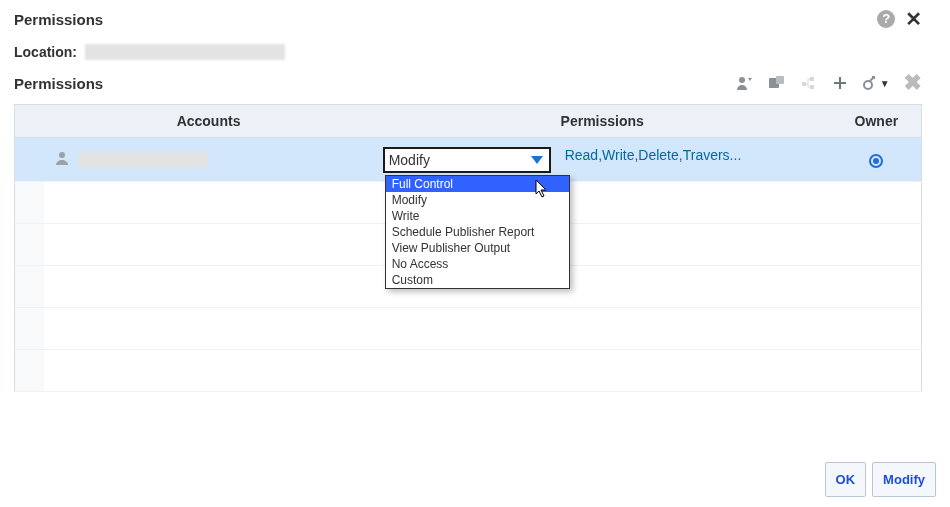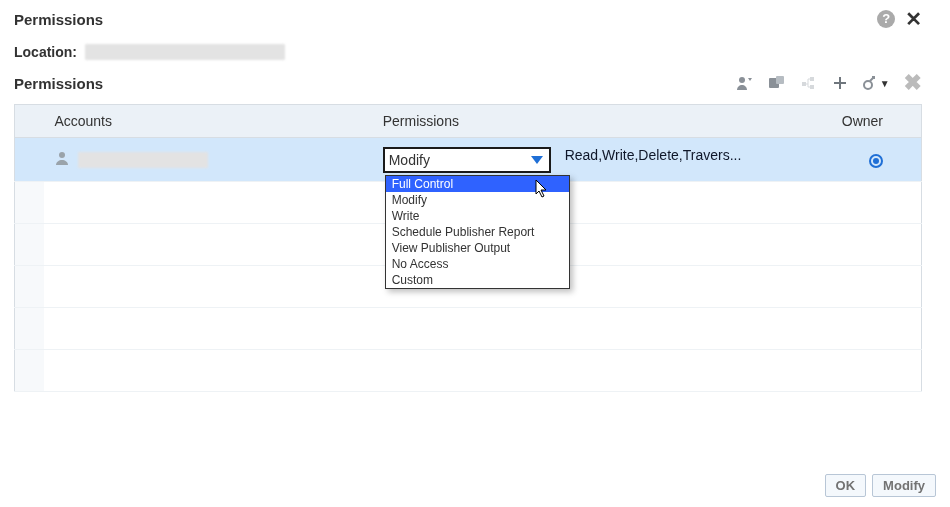--- a/index.html
+++ b/index.html
@@ -72,22 +72,22 @@
   .toolbar .big-x { font-size: 22px; font-weight: bold; color:#bbb; cursor:pointer; }
   .toolbar svg { display:block; }
 
   .grid {
     border: 1px solid #d7dde3;
     margin-top: 8px;
     width: 100%;
     border-collapse: collapse;
   }
   .grid th {
-    text-align: left;
-    font-weight: normal;
+    text-align: center;
+    font-weight: bold;
     background: #ebf1f7;
     padding: 8px 10px;
     border-bottom: 1px solid #d7dde3;
     font-size: 14px;
   }
   .grid td {
     padding: 6px 10px;
     border-bottom: 1px solid #eef2f5;
     vertical-align: middle;
     height: 44px;
@@ -116,21 +116,21 @@
     padding: 0 6px 0 4px;
     background:#fff;
     font-size:14px;
     cursor:pointer;
     position:relative;
   }
   .combo .tri {
     width:0;height:0;border-left:6px solid transparent;border-right:6px solid transparent;
     border-top:8px solid #1f6fd6;
   }
-  .perm-desc { color:#0f172a; font-size:14px; white-space:nowrap; overflow:hidden; text-overflow:ellipsis; max-width:250px;}
+  .perm-desc { color:#0369a1; font-size:14px; white-space:nowrap; overflow:hidden; text-overflow:ellipsis; max-width:250px;}
 
   .dropdown {
     position:absolute;
     top: 26px; left:0;
     width: 185px;
     background:#fff;
     border:1px solid #333;
     box-shadow: 3px 3px 6px rgba(0,0,0,0.25);
     z-index: 50;
     font-size:12px;
@@ -158,24 +158,24 @@
   .owner-radio .dot{ width:6px;height:6px;border-radius:50%;background:#1f6fd6;}
 
   .footer {
     position:absolute;
     right: 14px; bottom: 10px;
     display:flex; gap:6px;
   }
   .btn {
     border:1px solid #b8c6d6;
     background:#f4f8fc;
-    color:#737373;
+    color:#1d4ed8;
     font-weight:bold;
     font-size:13px;
-    padding:3px 10px;
+    padding:9px 10px;
     cursor:pointer;
     border-radius:2px;
   }
 </style>
 </head>
 <body>
 
 <div class="dialog">
 
   <div class="dlg-header">

